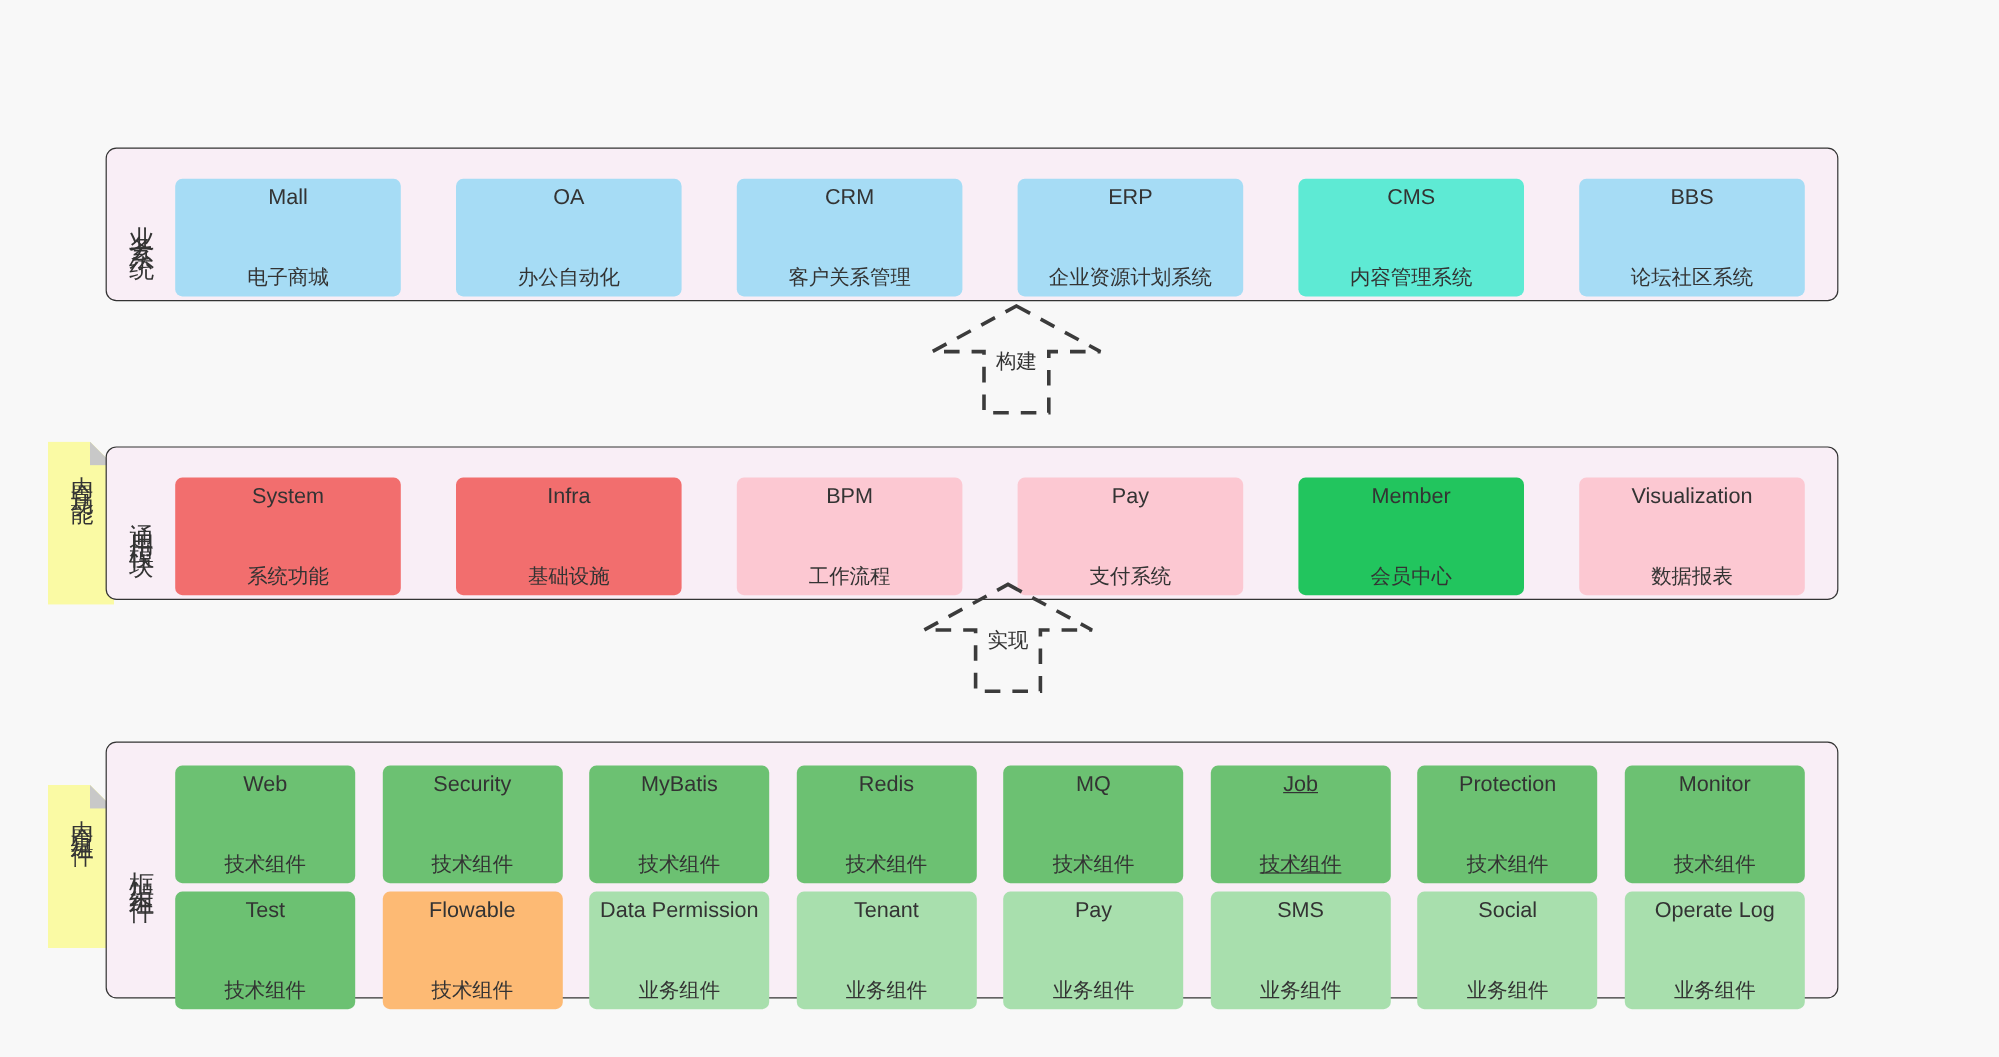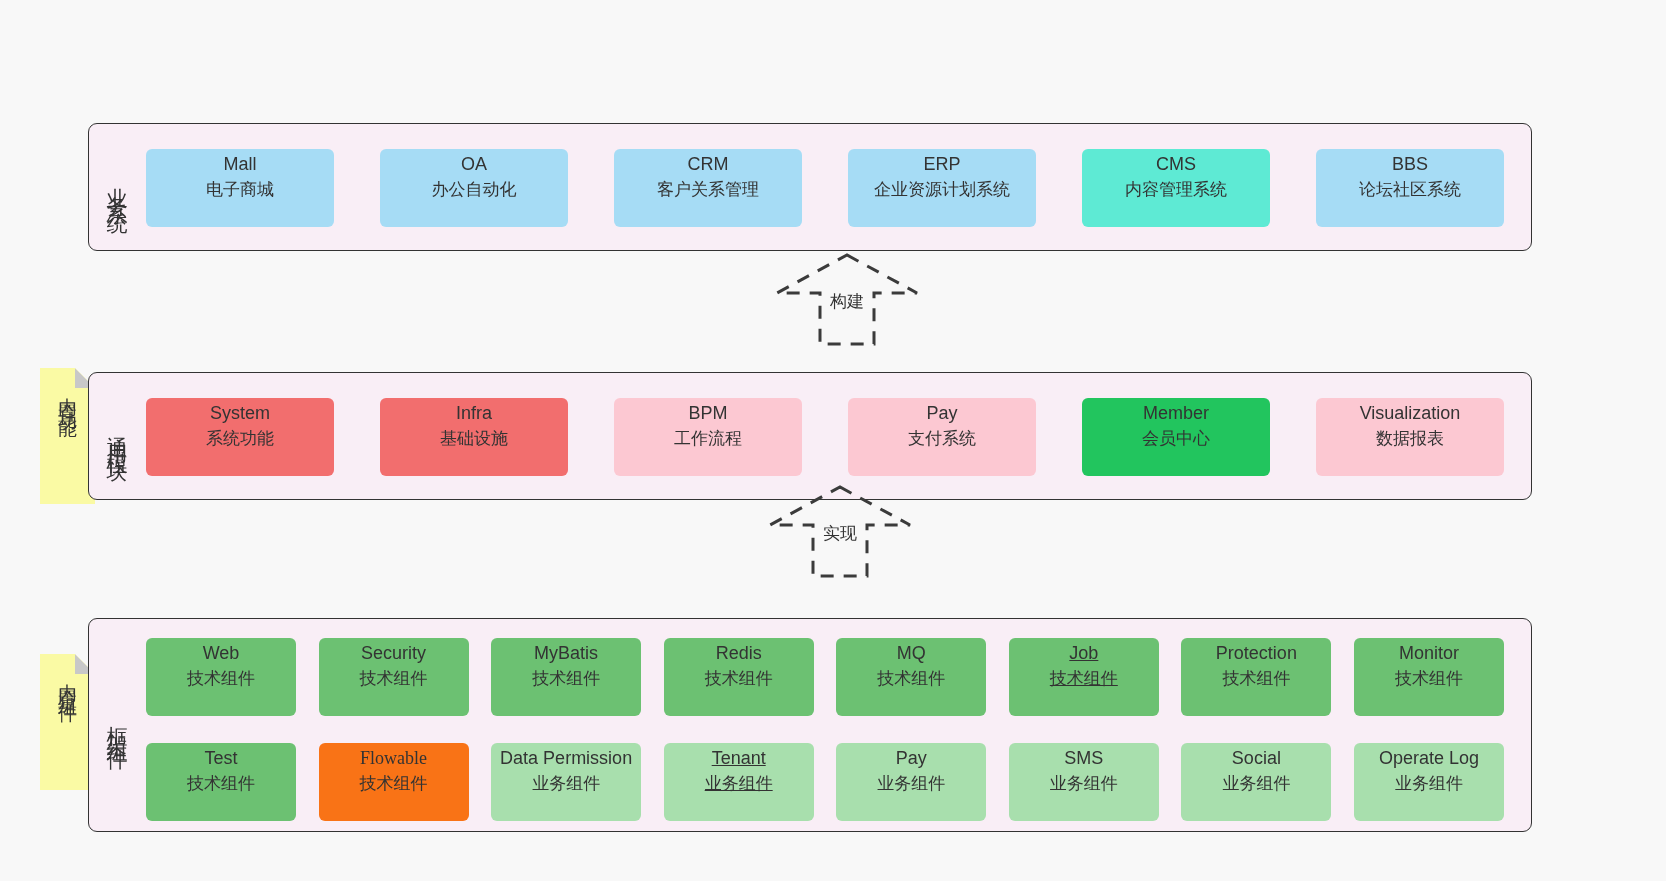--- a/index.html
+++ b/index.html
@@ -15,21 +15,21 @@
         clip-path:polygon(0 0, 100% 100%, 0 100%);}
   .note-text{writing-mode:vertical-lr;text-orientation:upright;font-size:19px;letter-spacing:7px;color:#333;}
 
   
   .panel{position:absolute;background:var(--container_fill);border:1.5px solid var(--container_border);
          border-radius:9px;z-index:2;box-sizing:border-box;}
   .v-label{position:absolute;left:14px;top:50%;transform:translateY(-50%);
            writing-mode:vertical-lr;text-orientation:upright;font-size:21px;letter-spacing:8px;color:#333;}
 
   .box-row{position:absolute;left:57px;right:27px;display:flex;justify-content:space-between;}
-  .box{height:78px;border-radius:6px;display:flex;flex-direction:column;justify-content:flex-start;
+  .box{height:98px;border-radius:6px;display:flex;flex-direction:column;justify-content:space-between;
        align-items:center;text-align:center;line-height:26px;box-sizing:border-box;padding:2px 4px;}
   .row-6 .box{width:188px;}
   .row-8 .box{width:150px;}
   .box-name{font-size:18px;color:#333;}
   .box-desc{font-size:17px;color:#333;}
 
   
   .arrow{position:absolute;width:170px;height:95px;z-index:3;}
   .arrow svg{position:absolute;left:0;top:0;}
   .arrow-label{position:absolute;left:50%;top:38px;transform:translateX(-50%);
@@ -157,29 +157,29 @@
         <div class="box" style="background: rgb(108, 193, 114);">
           <div class="box-name">Monitor</div>
           <div class="box-desc">技术组件</div>
         </div>
       </div>
     <div class="box-row row-8" style="top:124px;" id="row-fw-2">
         <div class="box" style="background: rgb(108, 193, 114);">
           <div class="box-name">Test</div>
           <div class="box-desc">技术组件</div>
         </div>
-        <div class="box" style="background: #f97316; font-family: Liberation Serif, serif;">
+        <div class="box" style="background: #fdba74;">
           <div class="box-name">Flowable</div>
           <div class="box-desc">技术组件</div>
         </div>
         <div class="box" style="background: rgb(168, 223, 173);">
           <div class="box-name">Data Permission</div>
           <div class="box-desc">业务组件</div>
         </div>
-        <div class="box" style="background: rgb(168, 223, 173); text-decoration: underline;">
+        <div class="box" style="background: rgb(168, 223, 173);">
           <div class="box-name">Tenant</div>
           <div class="box-desc">业务组件</div>
         </div>
         <div class="box" style="background: rgb(168, 223, 173);">
           <div class="box-name">Pay</div>
           <div class="box-desc">业务组件</div>
         </div>
         <div class="box" style="background: rgb(168, 223, 173);">
           <div class="box-name">SMS</div>
           <div class="box-desc">业务组件</div>

